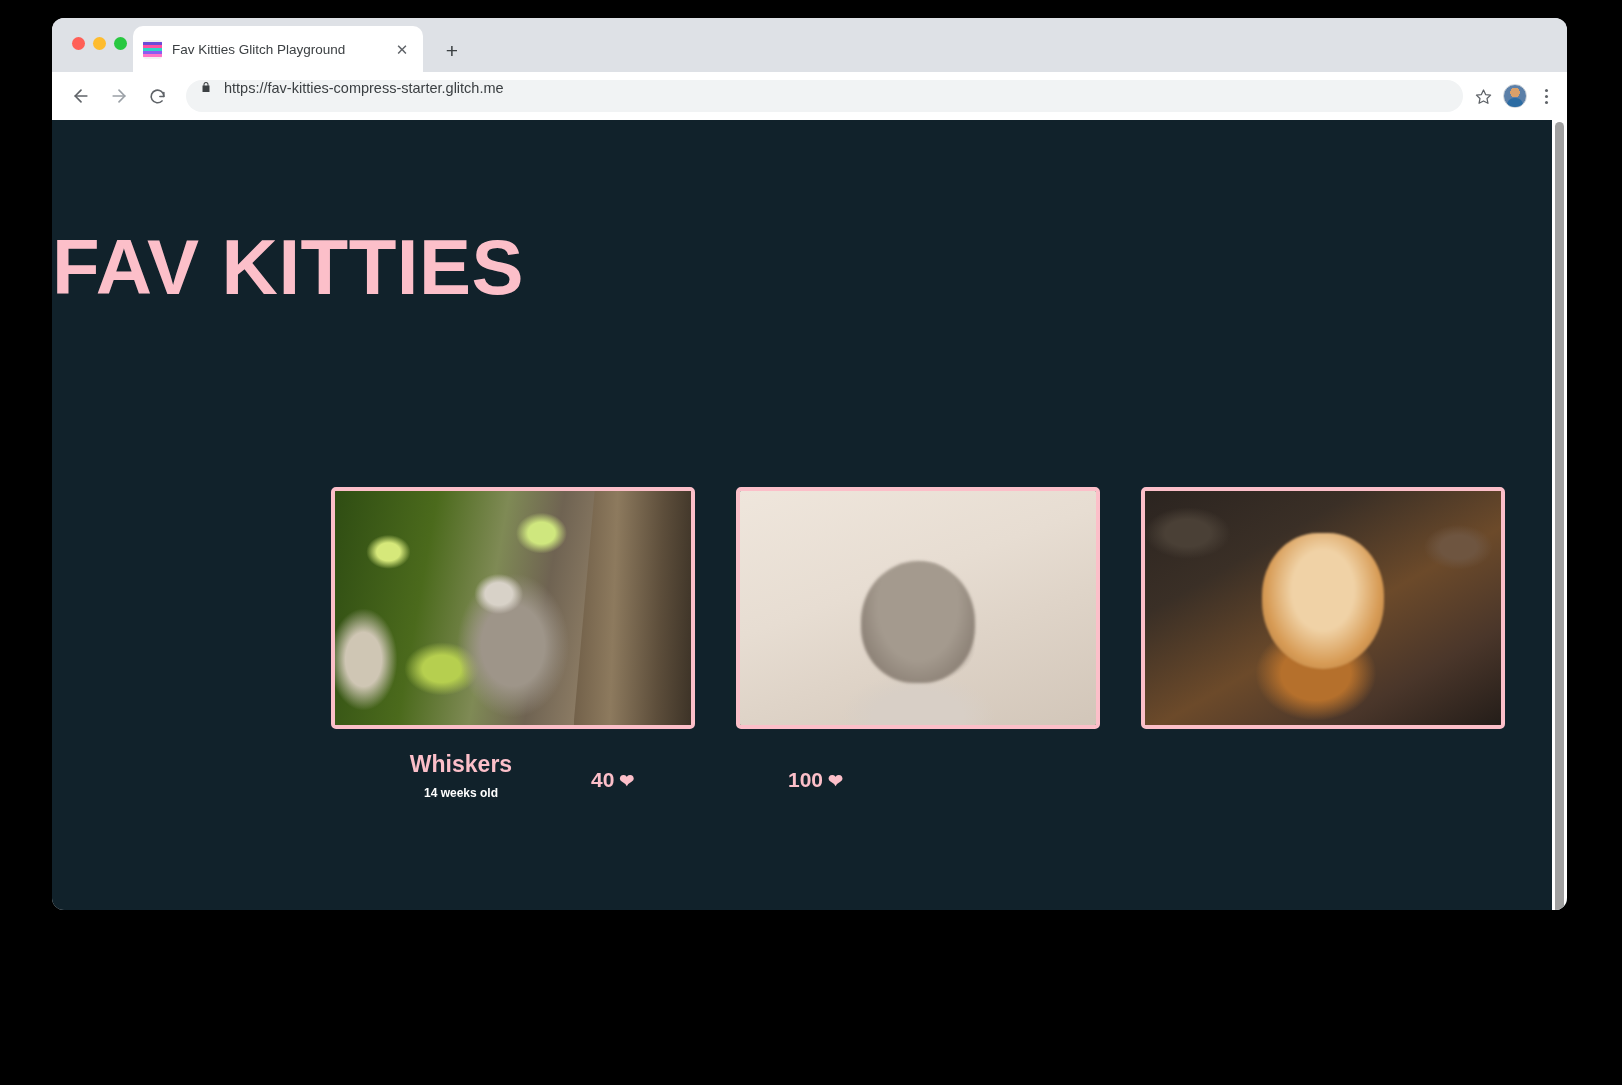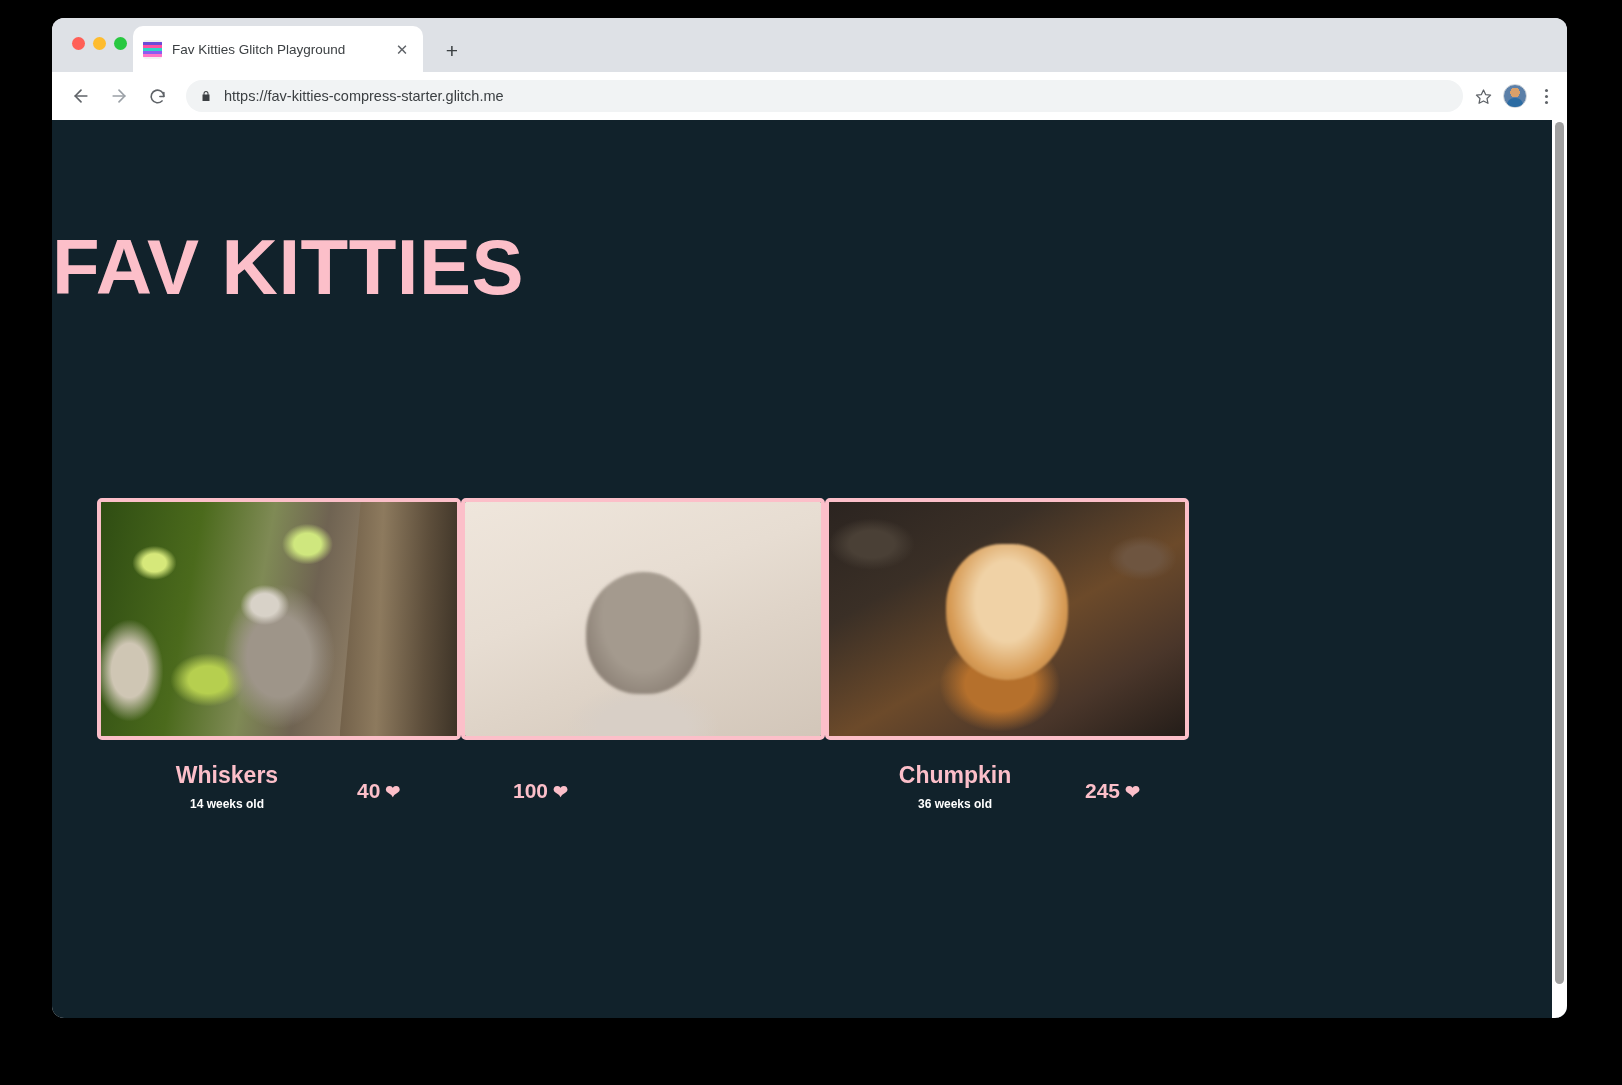--- a/index.html
+++ b/index.html
@@ -11,21 +11,21 @@
     overflow: hidden;
     font-family: "Liberation Sans", sans-serif;
   }
 
   
   .browser-window {
     position: absolute;
     left: 52px;
     top: 18px;
     width: 1515px;
-    height: 1000px;
+    height: 892px;
     background: #dee1e6;
     border-radius: 12px;
     overflow: hidden;
     box-shadow: 0 14px 40px rgba(0,0,0,0.55);
   }
 
   .tabstrip {
     position: relative;
     height: 54px;
     background: #dee1e6;
@@ -118,21 +118,21 @@
   }
   .nav-btn.active { color: #5f6368; }
   .nav-btn svg { display: block; }
 
   .omnibox {
     flex: 1 1 auto;
     height: 32px;
     background: #f1f3f4;
     border-radius: 16px;
     display: flex;
-    align-items: center;
+    align-items: flex-start;
     padding: 0 14px;
     margin-left: 8px;
     margin-right: 6px;
     box-sizing: border-box;
     min-width: 0;
   }
   .lock-icon { margin-right: 12px; flex: 0 0 auto; display:flex; }
   .omnibox-url {
     font-size: 14.5px;
     color: #3c4043;
@@ -185,23 +185,24 @@
     letter-spacing: 0.5px;
     margin: 0;
     padding-top: 108px;
     line-height: 1;
   }
 
   .cards {
     position: absolute;
     left: 45px;
     right: 62px;
-    top: 378px;
-    display: flex;
-    justify-content: flex-start;
+    top: 367px;
+    display: flex;
+    justify-content: flex-end;
+    gap: 41px;
   }
   .card { width: 364px; }
 
   .card-photo {
     width: 364px;
     height: 242px;
     border: 4px solid #fcbfc9;
     border-radius: 5px;
     box-sizing: border-box;
     overflow: hidden;
@@ -413,29 +414,20 @@
           <div class="card-likes">
             <span>100</span><span class="heart">❤</span>
           </div>
         </div>
       </div>
 
       <div class="card">
         <div class="card-photo">
           <div class="photo-inner photo-chumpkin"></div>
         </div>
-        <div class="card-meta">
-          <div class="card-names">
-            <p class="card-name">Chumpkin</p>
-            <div class="card-age">36 weeks old</div>
-          </div>
-          <div class="card-likes">
-            <span>245</span><span class="heart">❤</span>
-          </div>
-        </div>
       </div>
 
     </div>
   </div>
 
   <div class="scrollbar-track">
     <div class="scrollbar-thumb"></div>
   </div>
 
 </div>

